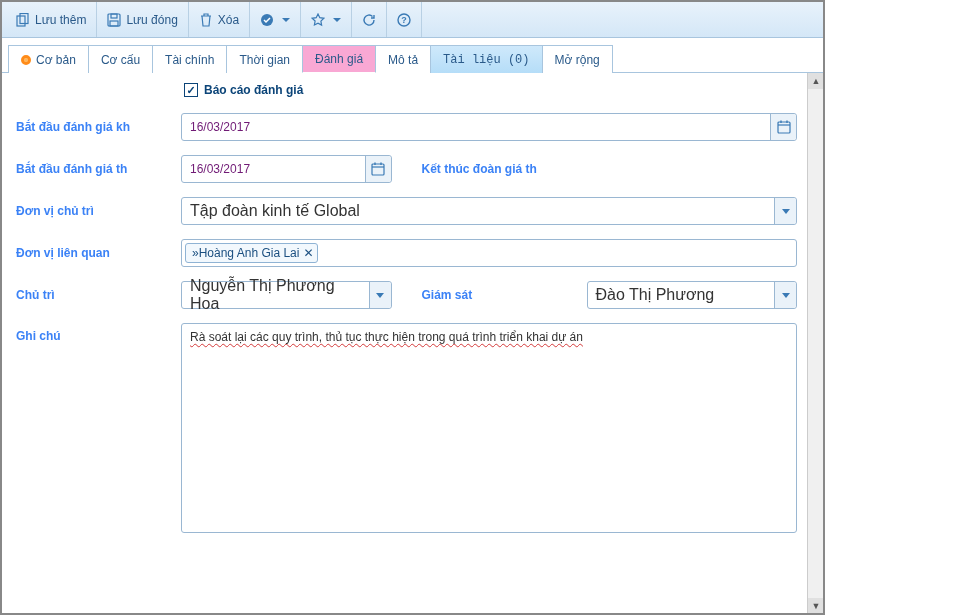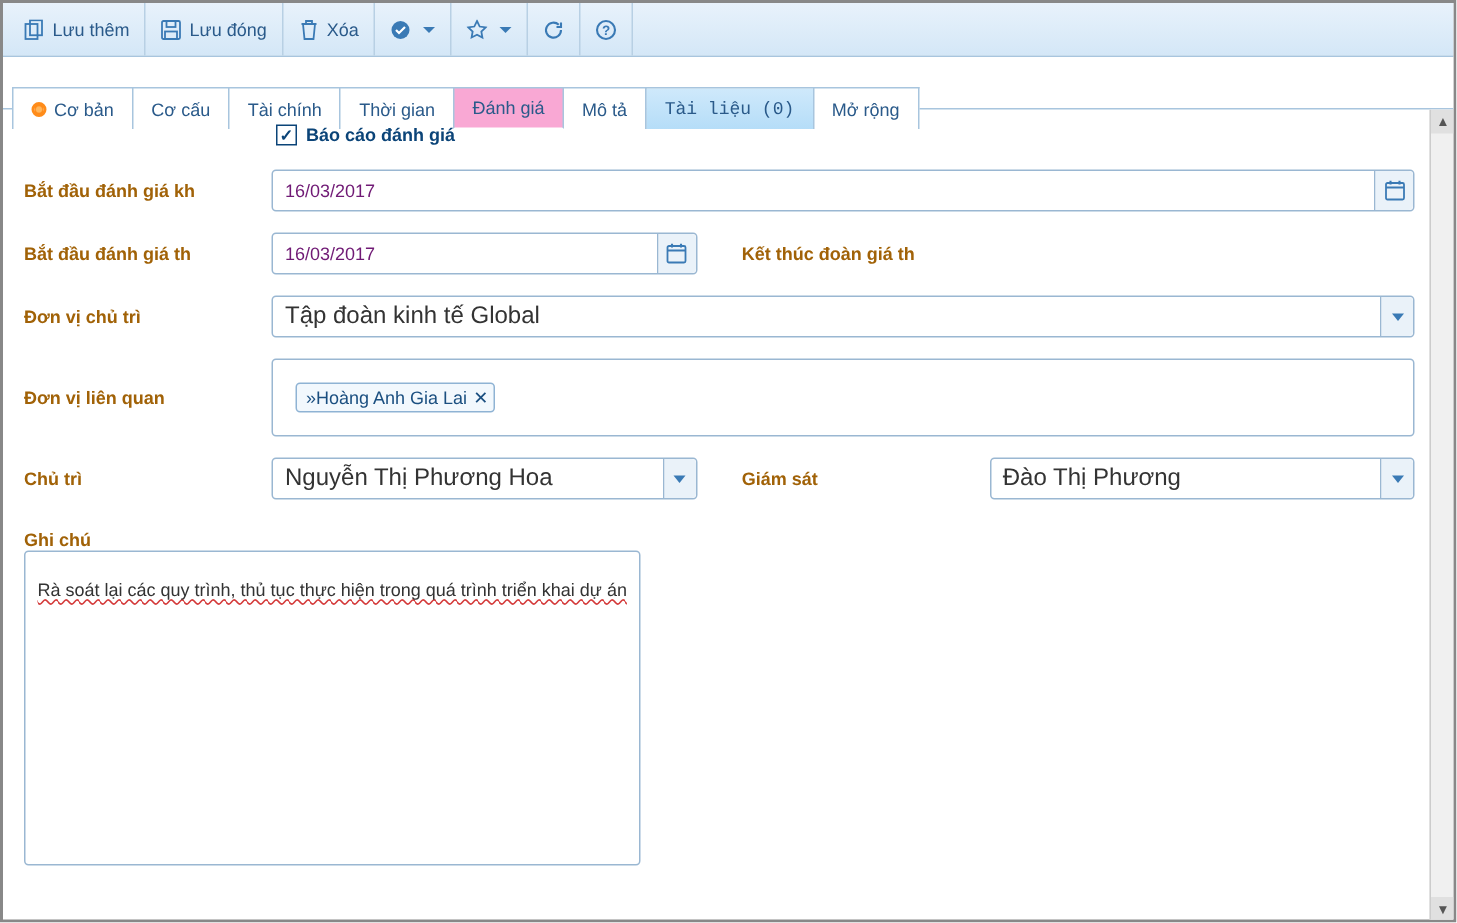--- a/index.html
+++ b/index.html
@@ -1,51 +1,51 @@
 <!DOCTYPE html>
 <html><head>
 <meta charset="utf-8">
 <style>
 * { box-sizing: border-box; margin: 0; padding: 0; }
 body { font-family: Arial, sans-serif; font-size: 12px; background: #fff; color: #333; }
-.outer-frame { width: 971px; height: 615px; border: 2px solid #888; background: #fff; position: relative; overflow: hidden; }
+.outer-frame { width: 825px; height: 615px; border: 2px solid #888; background: #fff; position: relative; overflow: hidden; }
 .toolbar { background: linear-gradient(to bottom, #e8f2fb, #d4e7f7); border-bottom: 1px solid #a8c5de; height: 36px; display: flex; align-items: stretch; padding: 0 4px; }
 .tb-btn { display: flex; align-items: center; gap: 5px; padding: 0 10px; border-right: 1px solid #b8d0e4; color: #2a5a8a; cursor: pointer; font-size: 12px; }
 .tb-icon { width: 14px; height: 14px; display: inline-flex; align-items: center; justify-content: center; color: #3a7ab5; }
 .tb-caret { width: 0; height: 0; border-left: 4px solid transparent; border-right: 4px solid transparent; border-top: 4px solid #3a7ab5; margin-left: 3px; }
 .tabs-container { background: #fff; border-bottom: 1px solid #a8c5de; padding: 6px 6px 0 6px; display: flex; gap: 0; }
-.tab { padding: 6px 12px; border: 1px solid #a8c5de; border-bottom: none; background: #fff; color: #2a5a8a; cursor: pointer; font-size: 12px; margin-right: -1px; position: relative; top: 14px; display: flex; align-items: center; gap: 5px; }
+.tab { padding: 6px 12px; border: 1px solid #a8c5de; border-bottom: none; background: #fff; color: #2a5a8a; cursor: pointer; font-size: 12px; margin-right: -1px; position: relative; top: 1px; display: flex; align-items: center; gap: 5px; }
 .tab.active { background: #f9a8d4; z-index: 2; border-bottom: 1px solid #fff; }
 .tab.highlight { background: linear-gradient(to bottom,#cfe9fb,#b5ddf8); font-family: Liberation Mono, monospace; }
 .tab-dot { width: 10px; height: 10px; border-radius: 50%; border: 2px solid #ff8c1a; display: inline-block; }
 .tab-dot.filled { background: radial-gradient(circle,#ffb65c 40%,#ff8c1a 60%); }
 .content-wrap { position: relative; height: calc(100% - 36px - 34px); overflow: hidden; }
 .content { padding: 10px 14px; overflow-y: auto; height: 100%; }
 .scrollbar-track { position: absolute; right: 0; top: 0; width: 16px; height: 100%; background: #f0f0f0; border-left: 1px solid #ccc; }
 .scrollbar-btn { width: 16px; height: 16px; background: #e0e0e0; display: flex; align-items: center; justify-content: center; font-size: 9px; color: #555; }
 .scrollbar-btn.up { position: absolute; top: 0; }
 .scrollbar-btn.down { position: absolute; bottom: 0; }
 .form-row { display: flex; align-items: center; margin-bottom: 14px; }
-.form-label { width: 165px; font-weight: bold; color: #a16207; font-size: 12px; padding-right: 8px; }
+.form-label { width: 165px; font-weight: bold; color: #3b82f6; font-size: 12px; padding-right: 8px; }
 .form-field { flex: 1; }
 .field-pair { display: flex; gap: 30px; }
 .field-pair > div { flex: 1; display: flex; align-items: center; }
 .input-wrap { position: relative; display: flex; align-items: stretch; border: 1px solid #9ab7d2; border-radius: 3px; background: #fff; height: 28px; width: 100%; }
 .input-wrap input { border: none; outline: none; flex: 1; padding: 0 8px; font-size: 12px; color: #701a75; background: transparent; border-radius: 3px; }
 .input-addon { width: 26px; background: #eaf2f9; border-left: 1px solid #9ab7d2; display: flex; align-items: center; justify-content: center; cursor: pointer; color: #3a7ab5; border-radius: 0 3px 3px 0; }
 .select-wrap { position: relative; display: flex; align-items: stretch; border: 1px solid #9ab7d2; border-radius: 3px; background: #fff; height: 28px; width: 100%; }
 .select-wrap .select-text { flex: 1; padding: 0 8px; display: flex; align-items: center; font-size: 16px; color: #333; }
 .select-caret { width: 22px; background: #eaf2f9; border-left: 1px solid #9ab7d2; display: flex; align-items: center; justify-content: center; cursor: pointer; border-radius: 0 3px 3px 0; }
 .select-caret::after { content: ""; width: 0; height: 0; border-left: 4px solid transparent; border-right: 4px solid transparent; border-top: 5px solid #3a7ab5; }
 .checkbox-row { display: flex; align-items: center; gap: 6px; margin-left: 168px; margin-bottom: 16px; color: #0b4478; font-weight: bold; font-size: 12px; }
 .checkbox-box { width: 14px; height: 14px; border: 1px solid #0b4478; display: inline-flex; align-items: center; justify-content: center; font-size: 11px; color: #0b4478; }
-.tag-box { border: 1px solid #9ab7d2; border-radius: 3px; background: #fff; min-height: 28px; width: 100%; padding: 15px; display: flex; align-items: center; gap: 4px; }
+.tag-box { border: 1px solid #9ab7d2; border-radius: 3px; background: #fff; min-height: 28px; width: 100%; padding: 3px; display: flex; align-items: center; gap: 4px; }
 .tag { border: 1px solid #8fb3d4; background: #f2f8fd; border-radius: 3px; padding: 2px 4px 2px 6px; display: inline-flex; align-items: center; gap: 4px; font-size: 12px; color: #1b4f80; }
 .tag .x { cursor: pointer; font-size: 12px; color: #1b4f80; }
-.textarea-wrap { border: 1px solid #9ab7d2; border-radius: 3px; background: #fff; min-height: 210px; width: 100%; padding: 18px 8px; }
+.textarea-wrap { border: 1px solid #9ab7d2; border-radius: 3px; background: #fff; min-height: 210px; width: 100%; padding: 6px 8px; }
 .textarea-text { font-size: 12px; color: #333; text-decoration-line: underline; text-decoration-style: wavy; text-decoration-color: #d43a3a; text-decoration-thickness: 1px; text-underline-offset: 2px; }
 svg { display: block; }
 </style>
 </head>
 <body>
 
 <div class="outer-frame">
 
   <div class="toolbar">
     <div class="tb-btn">
@@ -228,21 +228,21 @@
             <div class="form-field">
               <div class="select-wrap">
                 <div class="select-text">Đào Thị Phương</div>
                 <div class="select-caret"></div>
               </div>
             </div>
           </div>
         </div>
       </div>
 
-      <div class="form-row" style="align-items:flex-start;flex-direction:column;">
+      <div class="form-row" style="align-items:flex-start;">
         <div class="form-label" style="padding-top:6px;">Ghi chú</div>
         <div class="form-field">
           <div class="textarea-wrap">
             <span class="textarea-text">Rà soát lại các quy trình, thủ tục thực hiện trong quá trình triển khai dự án</span>
           </div>
         </div>
       </div>
 
     </div>
 

